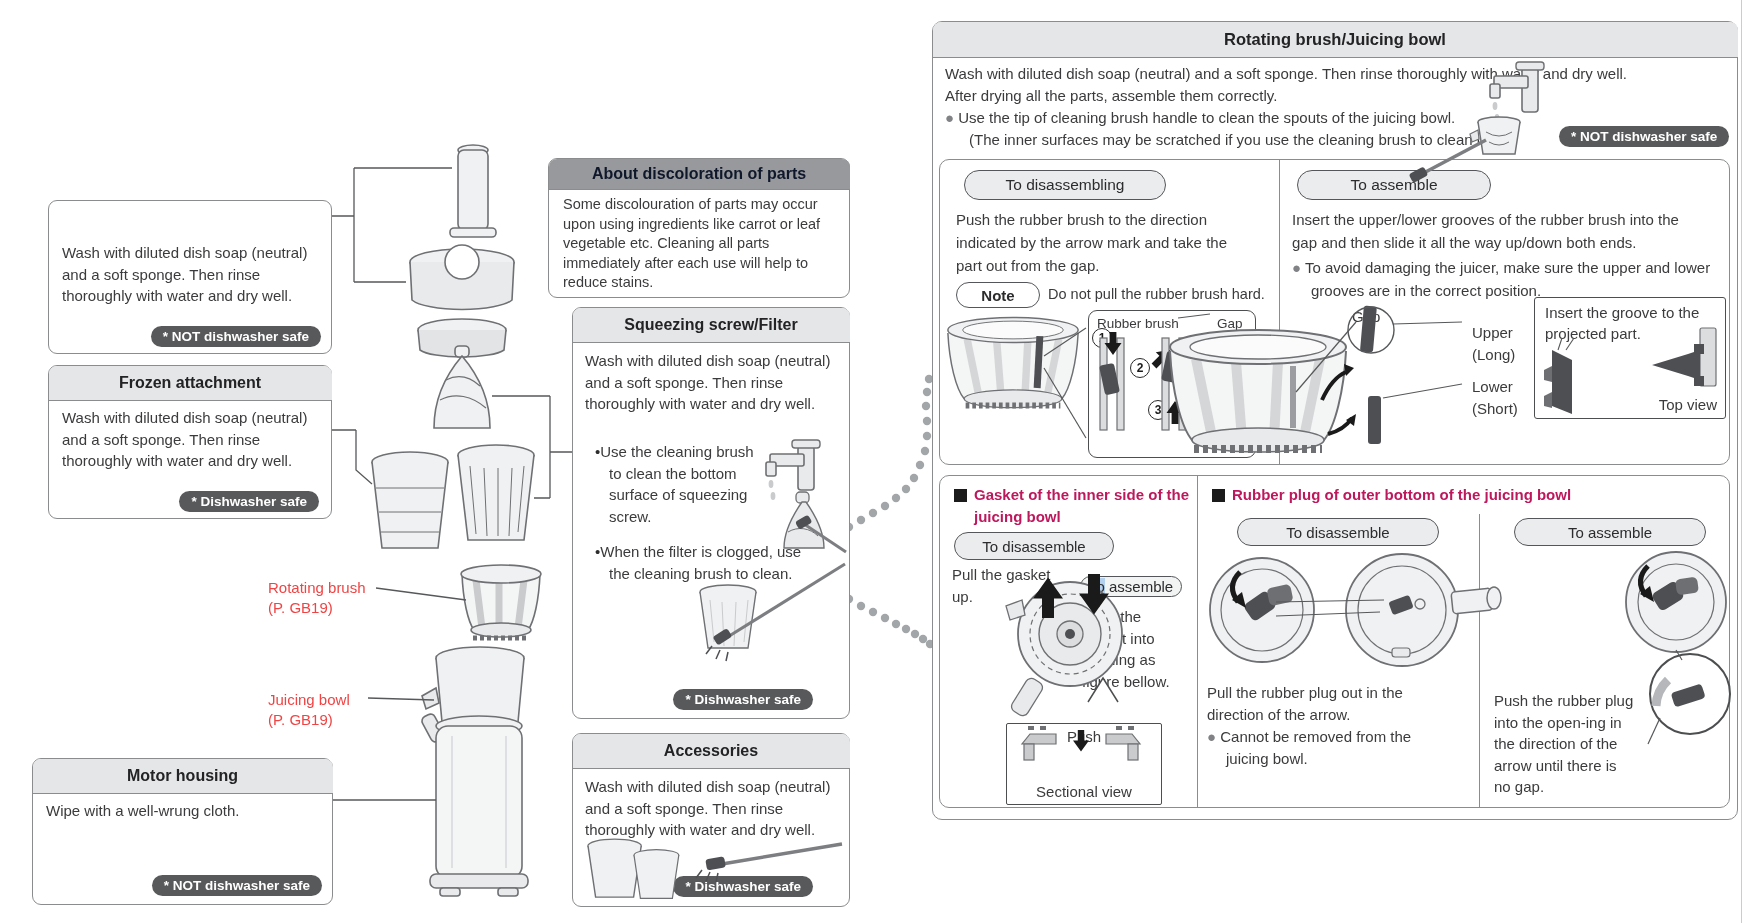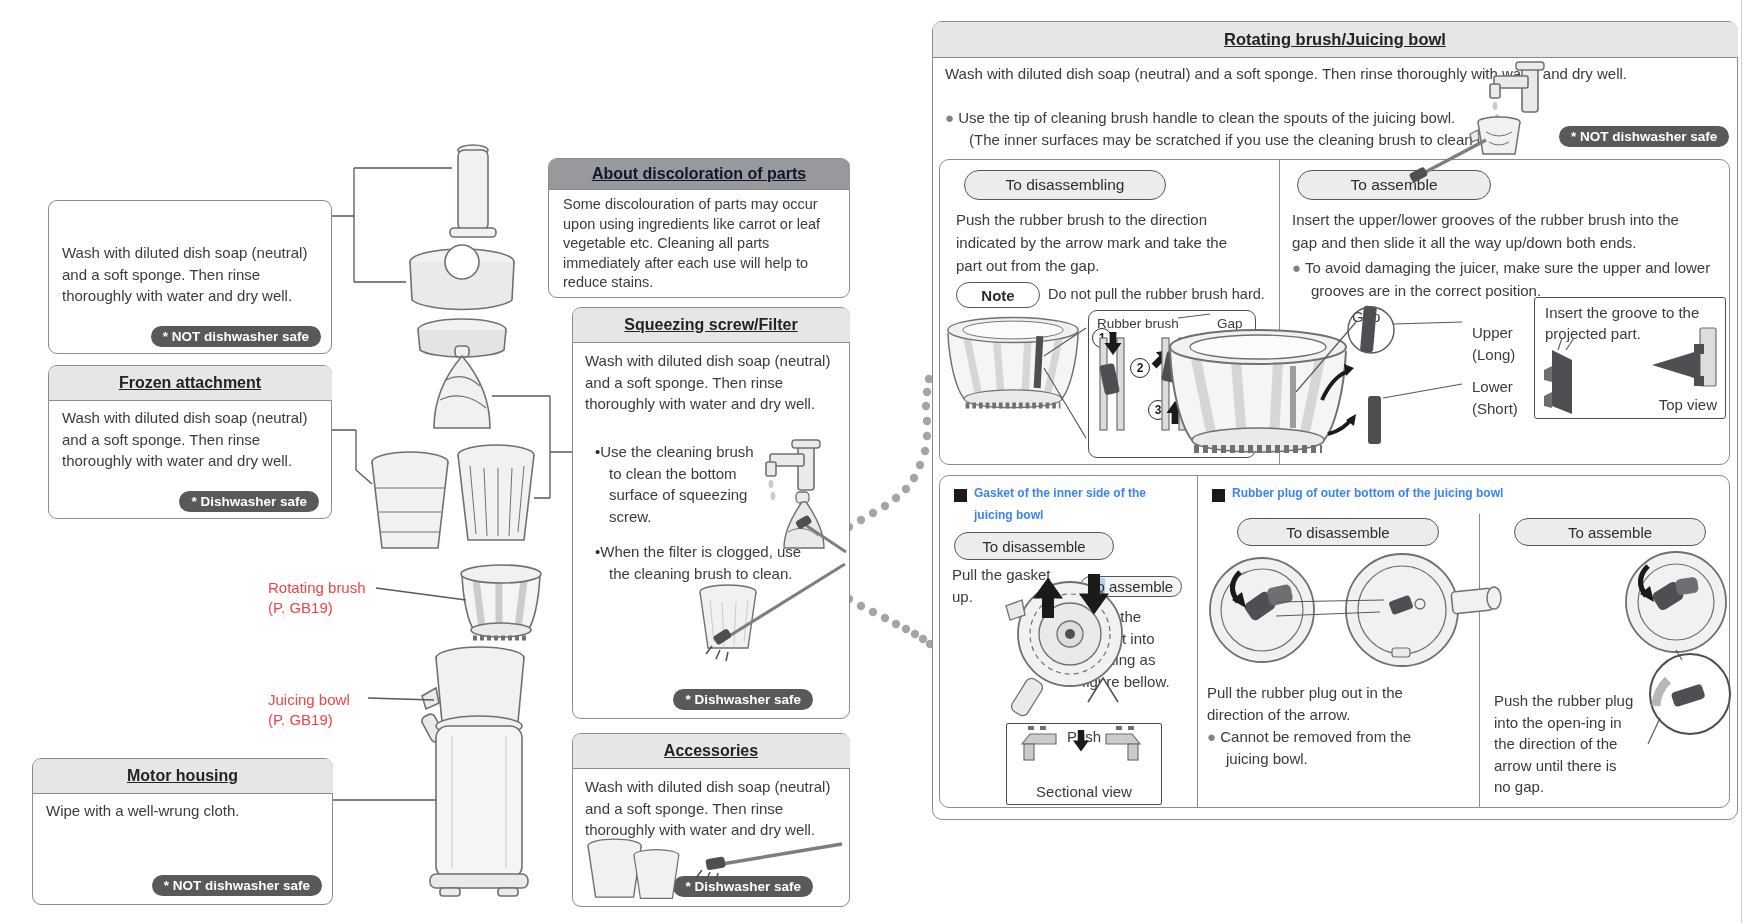--- a/index.html
+++ b/index.html
@@ -4,35 +4,35 @@
 <style>
   html,body{margin:0;padding:0;background:#fff;}
   #page{position:relative;width:1744px;height:923px;background:#ffffff;overflow:hidden;
         font-family:"Liberation Sans",sans-serif;color:#3b3b3d;}
   svg.layer{position:absolute;left:0;top:0;pointer-events:none;}
   #under{z-index:0;}
   #over{z-index:3;}
   .box{position:absolute;border:1.6px solid #8a8c8e;border-radius:9px;background:#fff;z-index:1;}
   .box-title{position:absolute;left:-0.5px;right:-0.5px;top:-0.5px;height:34px;background:#e5e6e7;
              border-bottom:1.4px solid #8a8c8e;border-radius:8px 8px 0 0;display:flex;align-items:center;
-             justify-content:center;font-weight:bold;font-size:16px;color:#232325;text-decoration:underline;}
+             justify-content:center;font-weight:bold;font-size:16px;color:#232325;}
   .dark-title{background:#97999c;color:#0f172a;}
   .t{position:absolute;font-size:15px;line-height:21.5px;color:#3b3b3d;z-index:4;}
   .nw{white-space:nowrap;}
   .badge{position:absolute;background:#58595b;color:#fff;font-weight:bold;font-size:13.5px;
          border-radius:12px;padding:3px 12px;white-space:nowrap;z-index:4;}
   .pill{position:absolute;border:1.5px solid #54565a;border-radius:15px;background:#ebeced;
         display:flex;align-items:center;justify-content:center;font-size:15.5px;color:#2c2c2e;z-index:4;}
   .note-pill{background:#fff;font-weight:bold;}
   .minipill{position:absolute;border:1.3px solid #54565a;border-radius:12px;background:#f2f3f3;
         padding:1px 8px;font-size:15px;color:#2c2c2e;white-space:nowrap;z-index:4;}
   .hl{background:#b3d1ee;}
   .sqm{display:inline-block;width:13px;height:13px;background:#1b1b1c;margin-right:7px;flex:none;margin-top:3px;}
-  .hrow{position:absolute;display:flex;align-items:flex-start;font-weight:bold;font-size:12px;
-        color:#3b82f6;white-space:nowrap;z-index:4;}
+  .hrow{position:absolute;display:flex;align-items:flex-start;font-weight:bold;font-size:15px;
+        color:#be185d;white-space:nowrap;z-index:4;}
   .gbul{padding-left:19px;text-indent:-19px;}
   .gbul::before{content:"\25CF  ";color:#808285;}
   .bbul{padding-left:14px;text-indent:-14px;}
   .bbul::before{content:"\2022 ";color:#2d2d2f;}
   .circnum{position:absolute;width:18px;height:18px;border:1.4px solid #2a2a2b;border-radius:50%;
            background:#fff;font-size:12px;font-weight:bold;color:#1c1c1d;display:flex;align-items:center;
            justify-content:center;z-index:4;}
   .callout{position:absolute;border:1.5px solid #4c4e50;border-radius:9px;background:#fff;z-index:2;}
   .callout-sq{border-radius:2px;}
   .divline{position:absolute;background:#8a8c8e;z-index:2;}
@@ -199,20 +199,21 @@
   <div class="box" style="left:572px;top:733px;width:276px;height:172px;">
     <div class="box-title">Accessories</div>
     <div class="t" style="left:12px;top:42px;width:260px;">Wash with diluted dish soap (neutral) and a soft sponge. Then rinse thoroughly with water and dry well.</div>
     <div class="badge" style="right:36px;bottom:9px;">* Dishwasher safe</div>
   </div>
 
   <div class="box" style="left:932px;top:21px;width:804px;height:797px;border-radius:10px;">
     <div class="box-title" style="height:35px;font-size:16.5px;">Rotating brush/Juicing bowl</div>
 
     <div class="t nw" style="left:12px;top:41px;">Wash with diluted dish soap (neutral) and a soft sponge. Then rinse thoroughly with water and dry well.</div>
+    <div class="t nw" style="left:12px;top:63px;">After drying all the parts, assemble them correctly.</div>
     <div class="t nw gbul" style="left:12px;top:85px;">Use the tip of cleaning brush handle to clean the spouts of the juicing bowl.</div>
     <div class="t nw" style="left:36px;top:107px;">(The inner surfaces may be scratched if you use the cleaning brush to clean it.)</div>
     <div class="badge" style="left:626px;top:104px;">* NOT dishwasher safe</div>
 
     <div class="box" style="left:6px;top:137px;width:789px;height:304px;border-radius:10px;">
       <div class="divline" style="left:339px;top:0;width:1.4px;height:100%;"></div>
 
       <div class="pill" style="left:24px;top:10px;width:200px;height:28px;">To disassembling</div>
       <div class="t" style="left:16px;top:48px;width:295px;line-height:23px;">Push the rubber brush to the direction indicated by the arrow mark and take the part out from the gap.</div>
       <div class="pill note-pill" style="left:16px;top:122px;width:82px;height:24px;font-size:15px;">Note</div>

